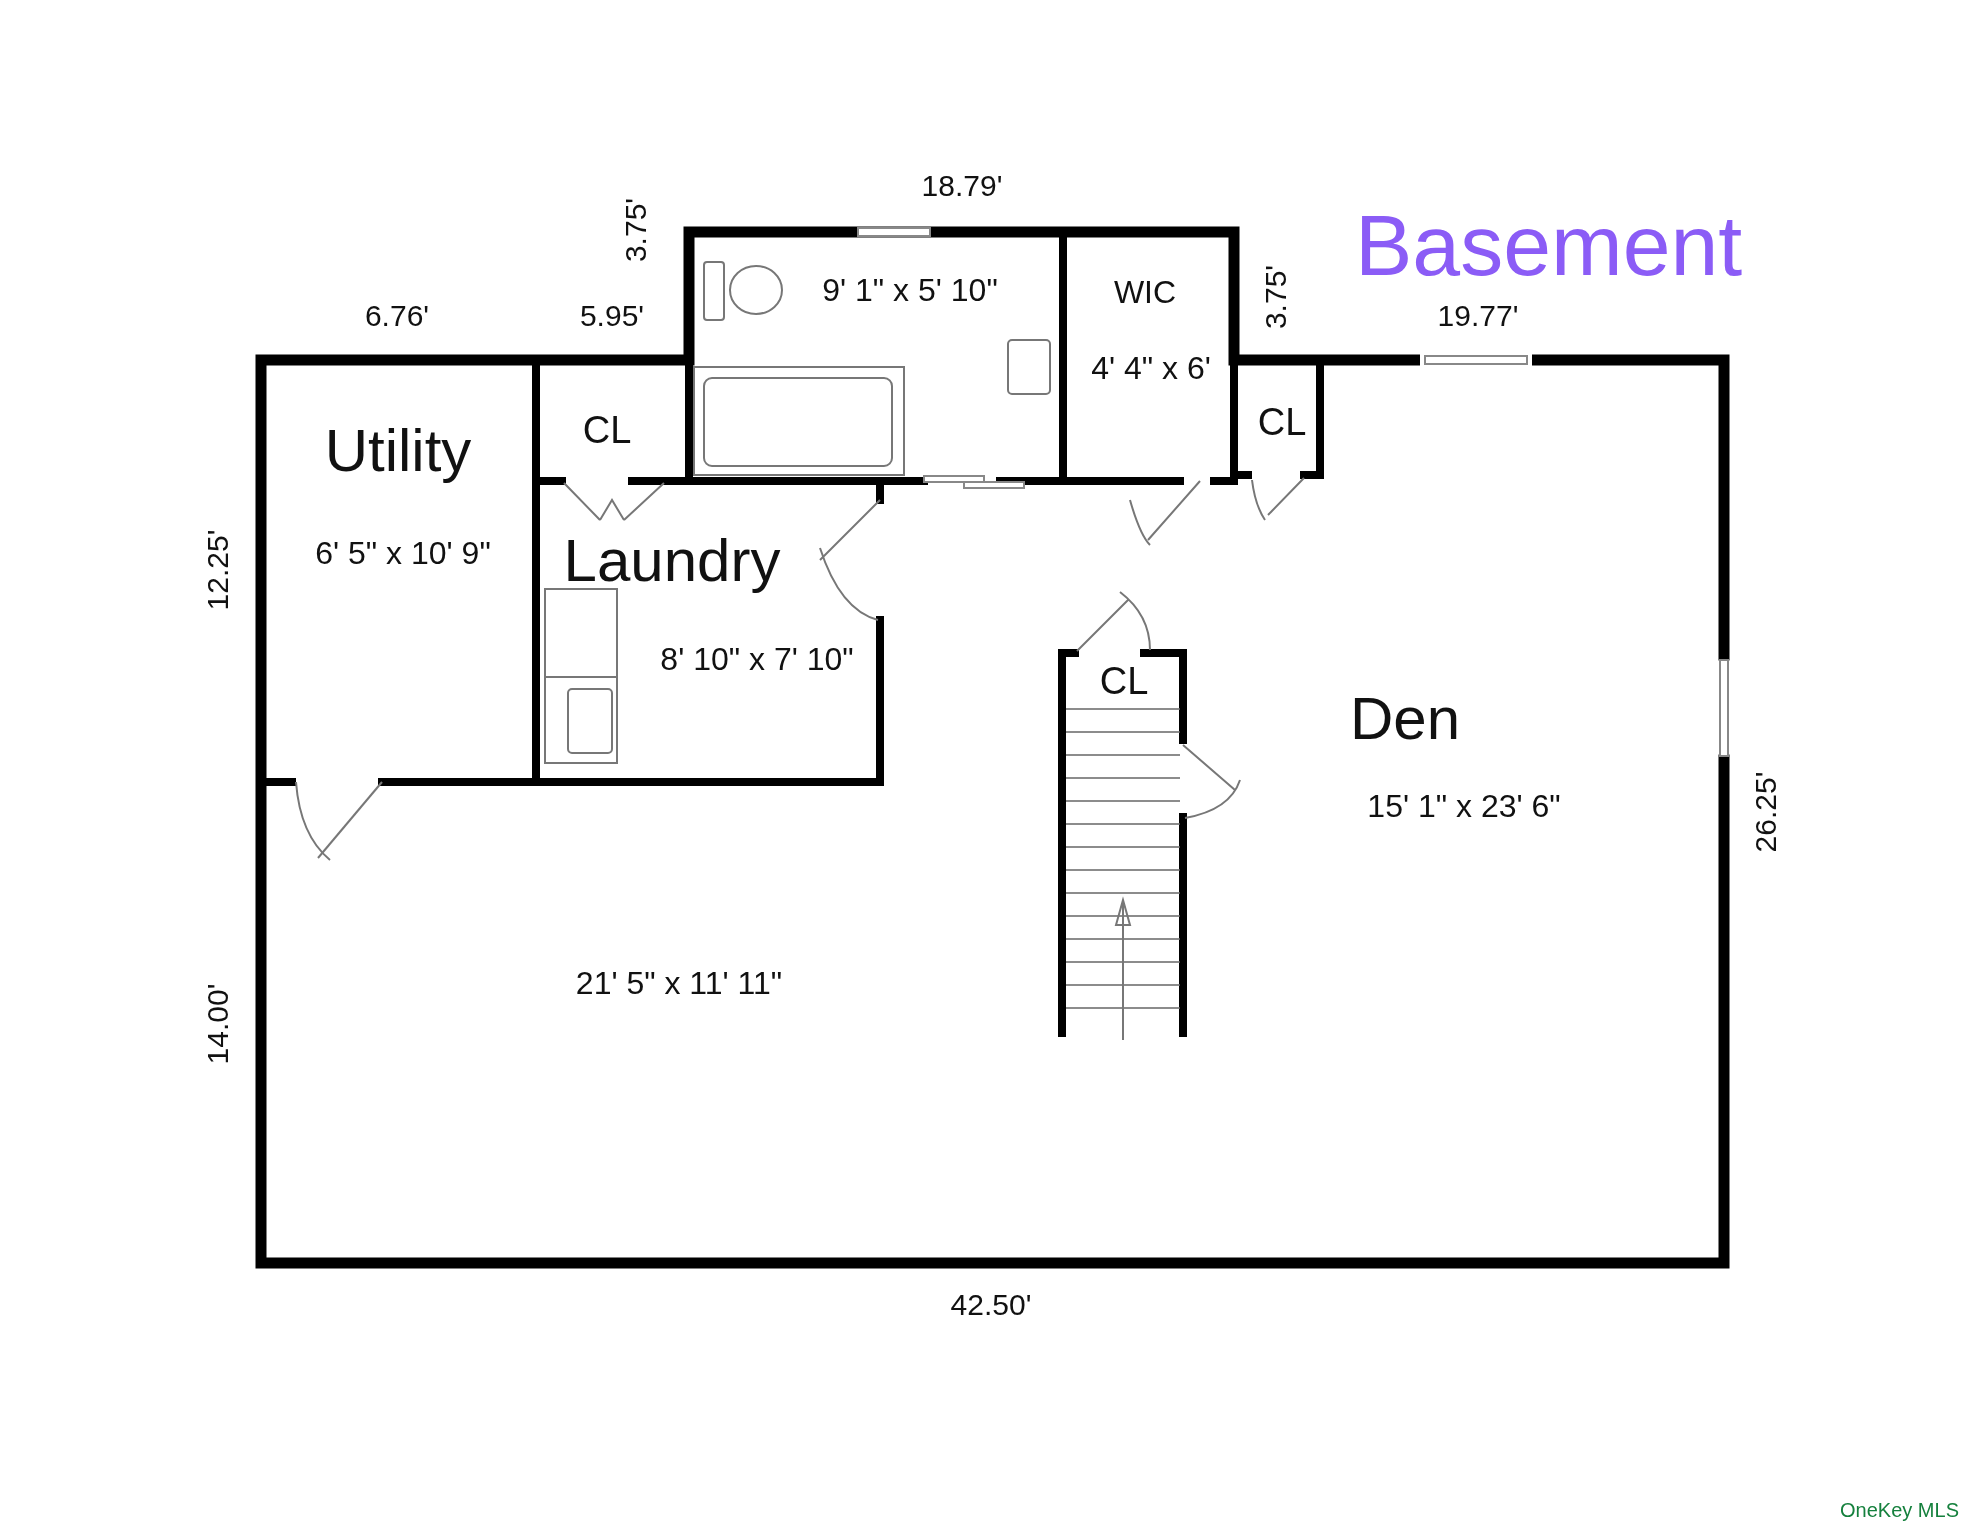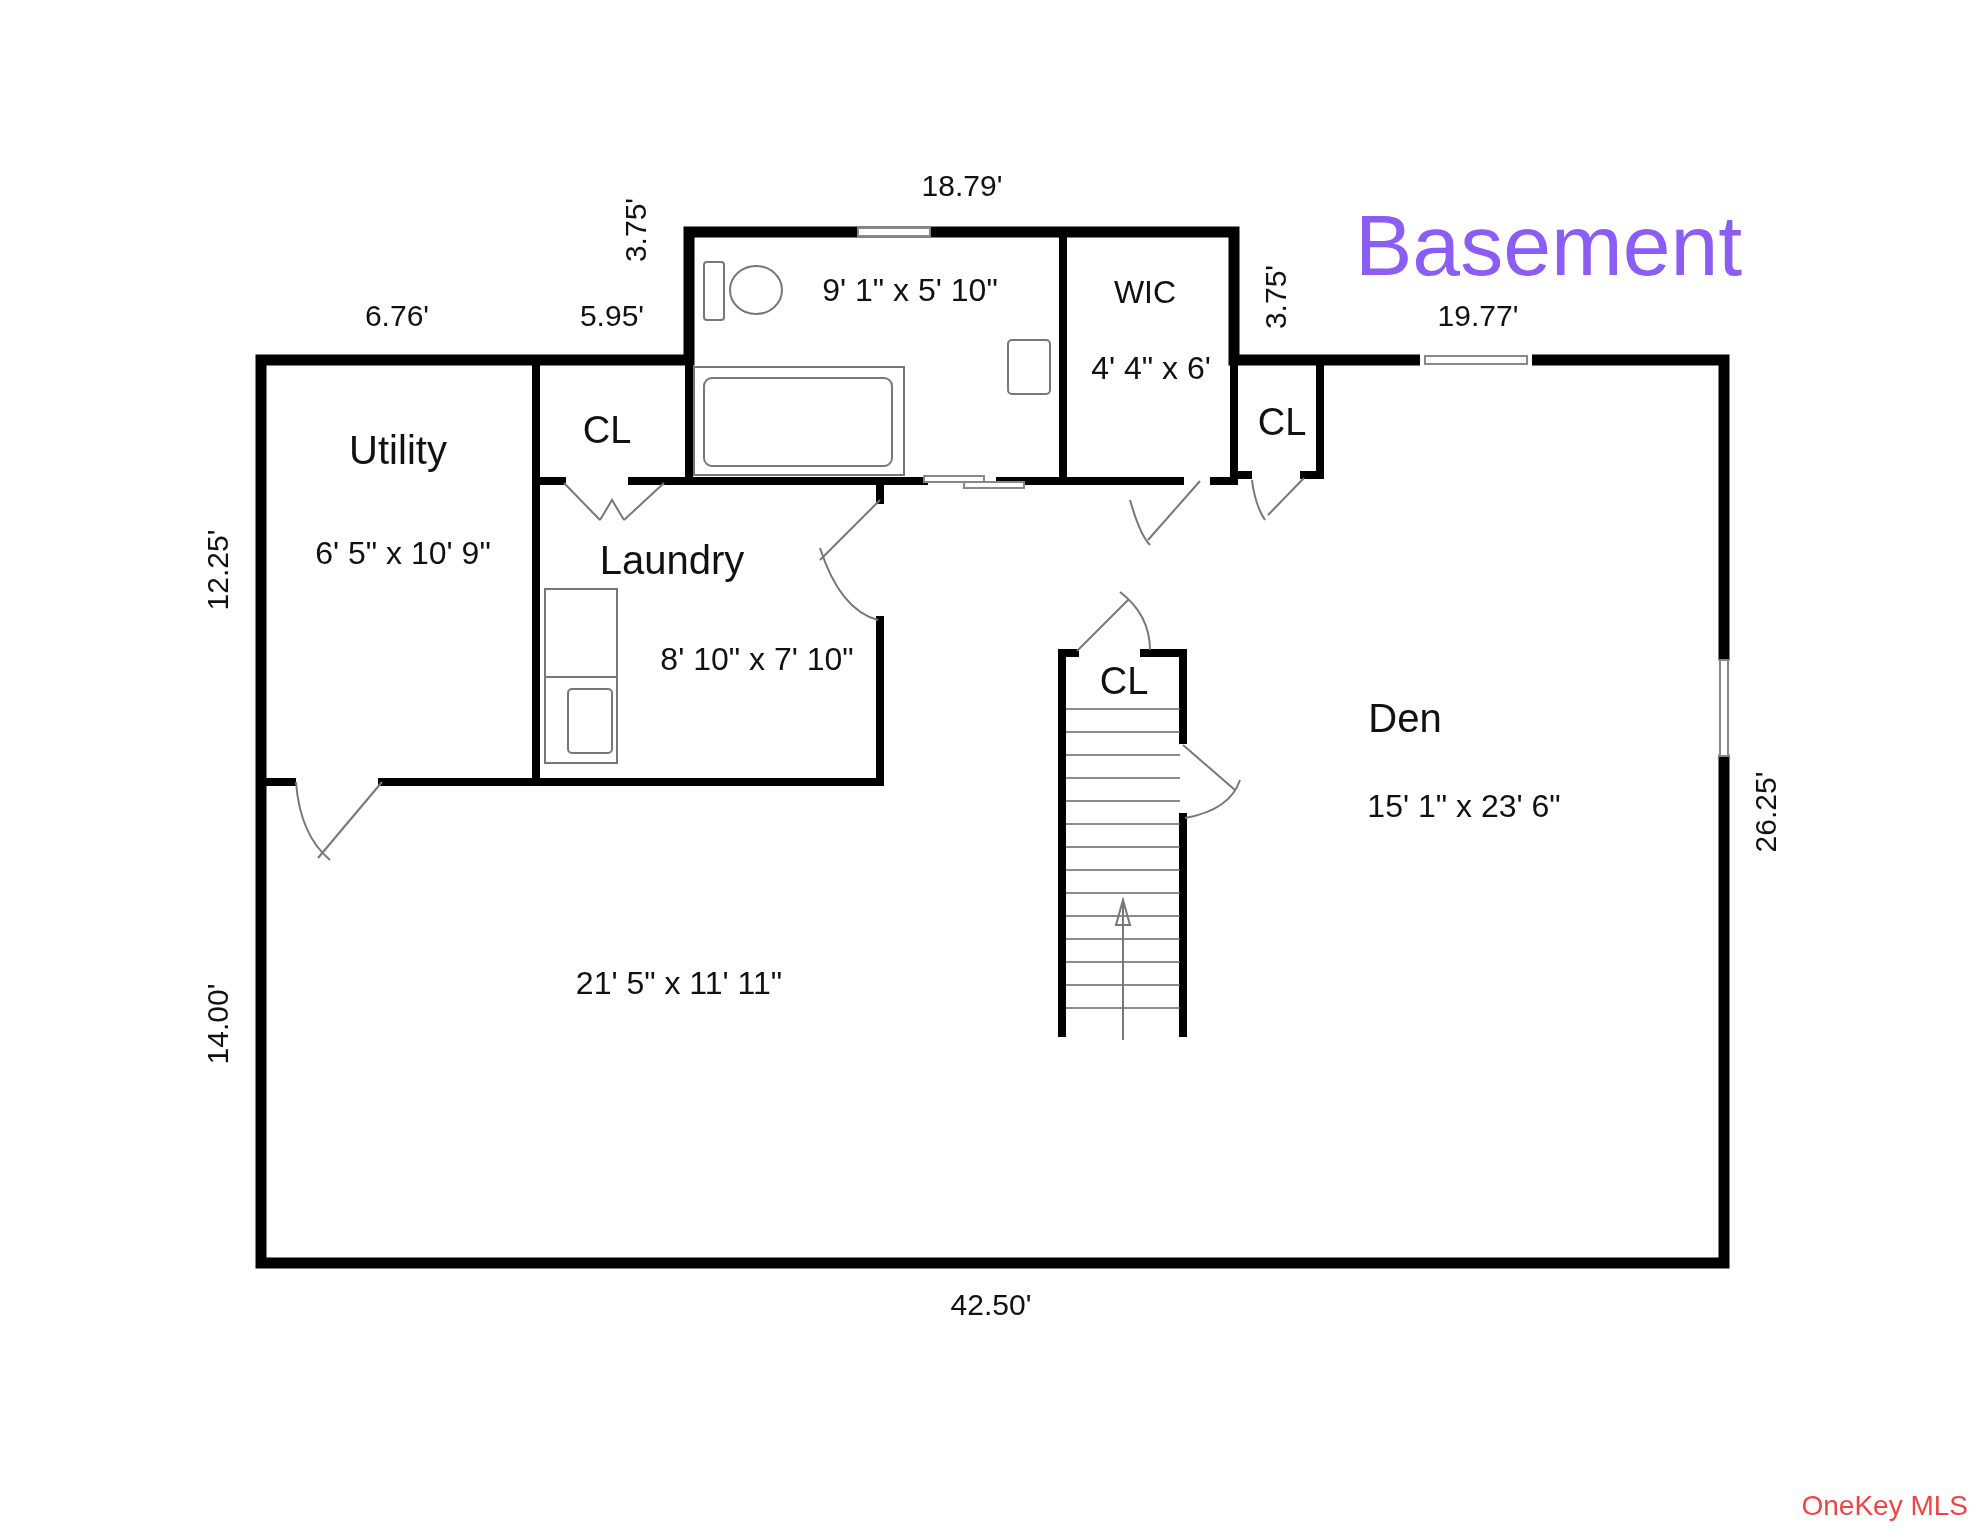--- a/index.html
+++ b/index.html
@@ -4,26 +4,26 @@
 <style>
   html, body { margin:0; padding:0; background:#ffffff; }
   body { width:1988px; height:1536px; position:relative; overflow:hidden; font-family:"Liberation Sans", sans-serif; }
   svg { position:absolute; left:0; top:0; }
   .wall { stroke:#000; stroke-width:11; fill:none; stroke-linecap:square; }
   .iwall { stroke:#000; stroke-width:8; fill:none; stroke-linecap:square; }
   .thin { stroke:#777; stroke-width:2; fill:none; }
   .win { stroke:#888; stroke-width:2; fill:#fff; }
   .tread { stroke:#666; stroke-width:1.6; }
   .lbl { position:absolute; color:#111; white-space:nowrap; transform:translate(-50%,-50%); }
-  .room { font-size:40px; }
+  .room { font-size:60px; }
   .dim { font-size:32px; }
   .meas { font-size:30px; }
   .vert { transform:translate(-50%,-50%) rotate(-90deg); }
   .title { font-size:86px; position:absolute; left:1355px; top:196px; color:#8b5cf6; }
-  .wm { position:absolute; right:20px; bottom:14px; font-size:28px; color:#ef4444; }
+  .wm { position:absolute; right:29px; bottom:14px; font-size:20px; color:#15803d; }
 </style>
 </head>
 <body>
 
 <svg width="1988" height="1536" viewBox="0 0 1988 1536">
 
   <path class="wall" d="M261 360 L689 360 L689 232 L1234 232 L1234 360 L1724 360 L1724 655 M1724 760 L1724 1263 L261 1263 L261 360"></path>
 
   <rect class="win" x="858" y="228" width="72" height="8"></rect>
 

